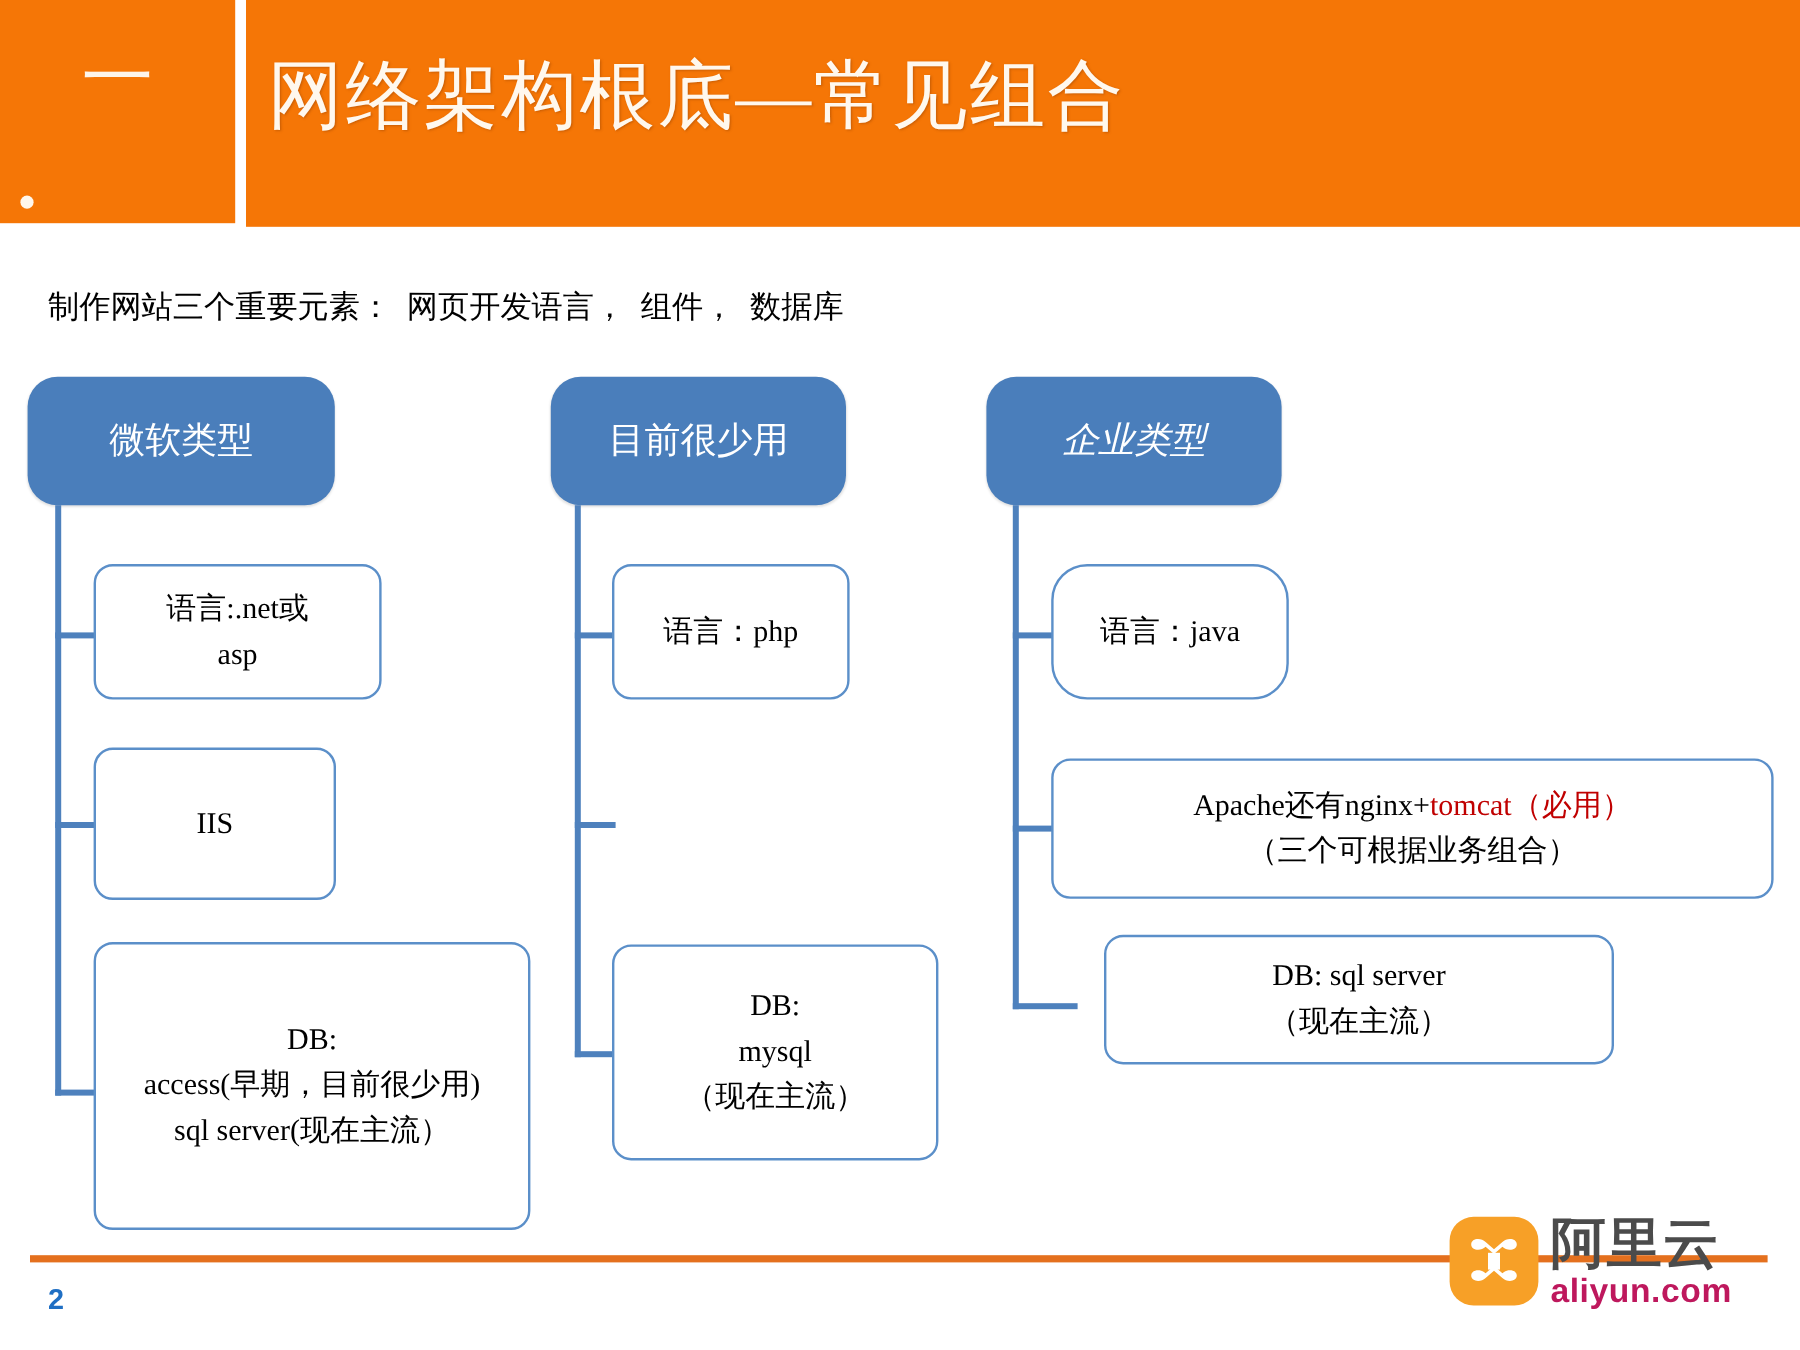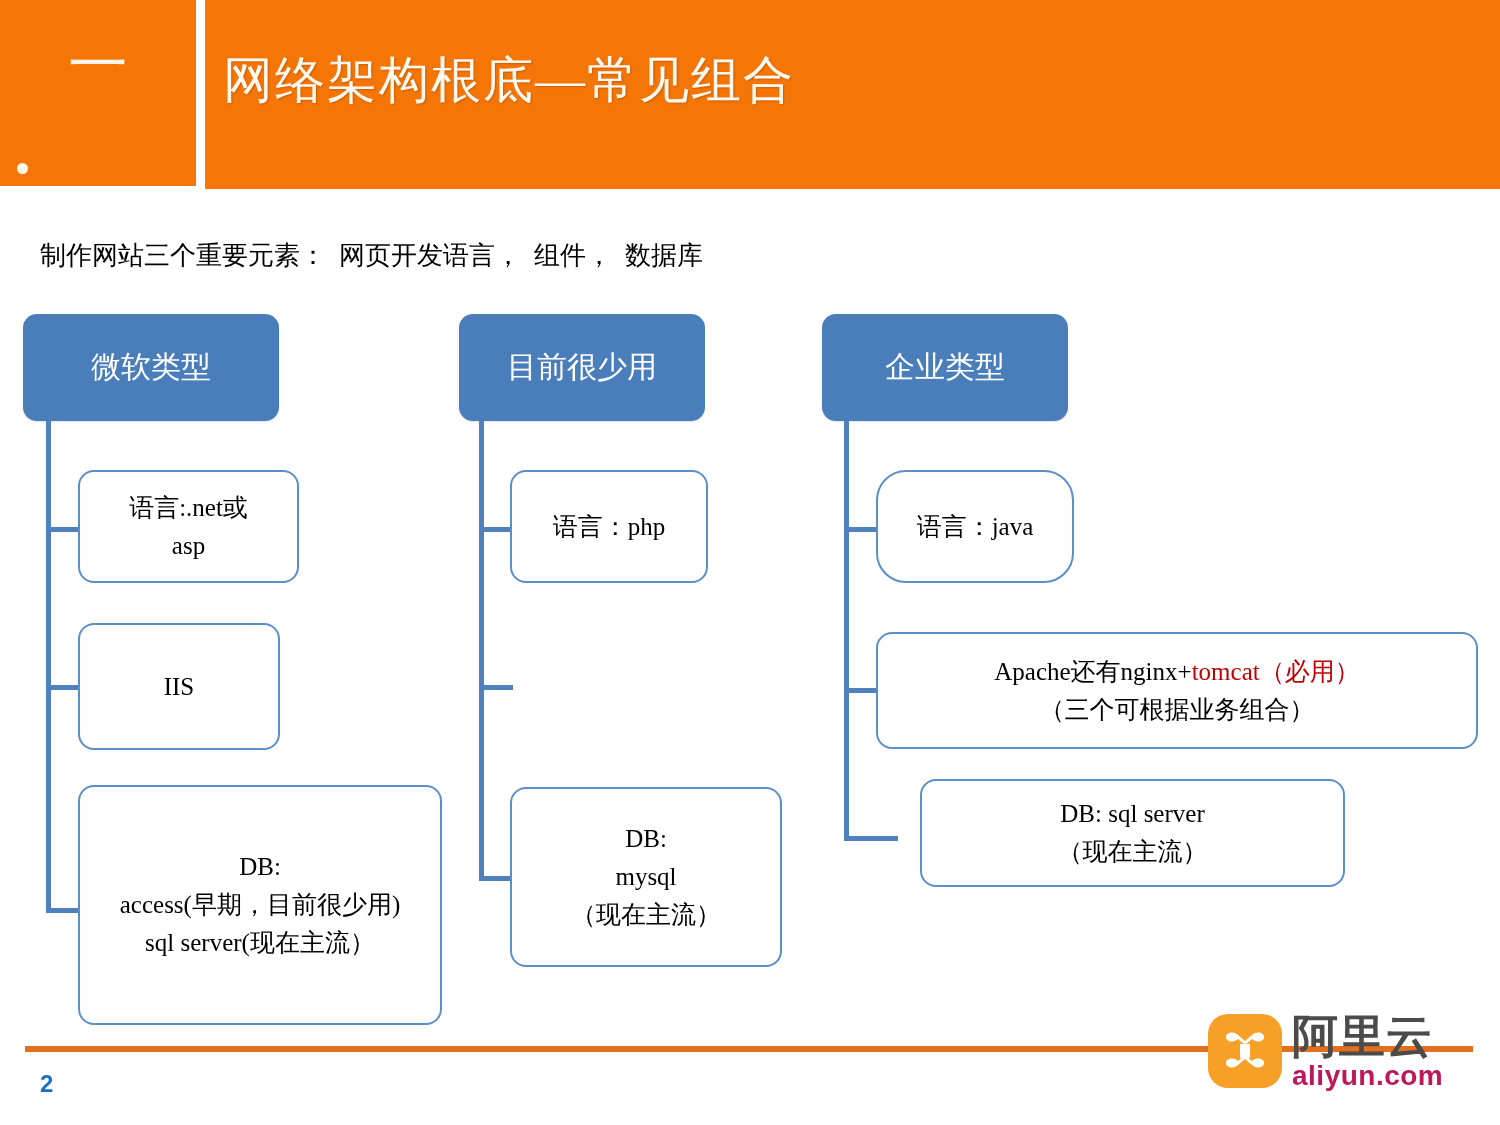--- a/index.html
+++ b/index.html
@@ -23,34 +23,34 @@
   #header-bullet{
     position:absolute;left:17px;top:163px;width:11px;height:11px;
     border-radius:50%;background:#FFF7EC;
   }
   #header-title-box{
     position:absolute;left:205px;top:0;width:1295px;height:189px;
     background:#F57606;
   }
   #header-title{
     position:absolute;left:18px;top:48px;width:1200px;
-    color:#FFF8EE;font-size:50px;line-height:64px;letter-spacing:2px;
+    color:#FFF8EE;font-size:63px;line-height:64px;letter-spacing:2px;
     font-family:"Liberation Serif","DejaVu Serif",serif;
     text-shadow:1px 1px 2px rgba(120,50,0,.35);
   }
   
   #subtitle{
     position:absolute;left:40px;top:238px;
     font-size:26px;line-height:36px;color:#000;white-space:pre;
     font-family:"Liberation Serif","DejaVu Serif",serif;
   }
   
   #diagram{position:absolute;left:0;top:0;width:1500px;height:1125px;}
   .grp-header{
-    position:absolute;background:#4A7EBB;border-radius:14px;
+    position:absolute;background:#4A7EBB;border-radius:25px;
     color:#FFFFFF;font-size:30px;
     display:flex;align-items:center;justify-content:center;
     box-shadow:0 1px 2px rgba(0,0,0,.12);
     font-family:"Liberation Serif","DejaVu Serif",serif;
   }
   .node{
     position:absolute;background:#FFFFFF;border:2.5px solid #5B8FC9;
     border-radius:16px;display:flex;align-items:center;justify-content:center;
     text-align:center;font-size:25px;line-height:38px;color:#000;
     box-sizing:border-box;padding:4px 8px;
@@ -108,21 +108,21 @@
 <div id="diagram">
 
   <div class="grp-header" style="left:23px;top:314px;width:256px;height:107px;">
     <span>微软类型</span>
   </div>
   <div class="trunk" style="left:46px;top:421px;height:492px;"></div>
   <div class="branch" style="left:46px;top:527px;width:34px;"></div>
   <div class="branch" style="left:46px;top:685px;width:34px;"></div>
   <div class="branch" style="left:46px;top:908px;width:34px;"></div>
 
-  <div class="node" style="left:78px;top:470px;width:221px;height:113px;">
+  <div class="node" style="left:78px;top:470px;width:240px;height:113px;">
     <span class="txt">语言:.net或
 asp</span>
   </div>
   <div class="node" style="left:78px;top:623px;width:202px;height:127px;">
     <span class="txt">IIS</span>
   </div>
   <div class="node" style="left:78px;top:785px;width:364px;height:240px;">
     <span class="txt">DB:
 access(早期，目前很少用)
 sql server(现在主流）</span>
@@ -138,21 +138,21 @@
 
   <div class="node" style="left:510px;top:470px;width:198px;height:113px;">
     <span class="txt">语言：php</span>
   </div>
   <div class="node" style="left:510px;top:787px;width:272px;height:180px;">
     <span class="txt">DB:
 mysql
 （现在主流）</span>
   </div>
 
-  <div class="grp-header" style="left:822px;top:314px;width:246px;height:107px;">
+  <div class="grp-header" style="left:822px;top:314px;width:246px;height:107px;font-style:italic;">
     <span>企业类型</span>
   </div>
   <div class="trunk" style="left:844px;top:421px;height:420px;"></div>
   <div class="branch" style="left:844px;top:527px;width:34px;"></div>
   <div class="branch" style="left:844px;top:688px;width:34px;"></div>
   <div class="branch" style="left:844px;top:836px;width:54px;"></div>
 
   <div class="node" style="left:876px;top:470px;width:198px;height:113px;border-radius:30px;">
     <span class="txt">语言：java</span>
   </div>

